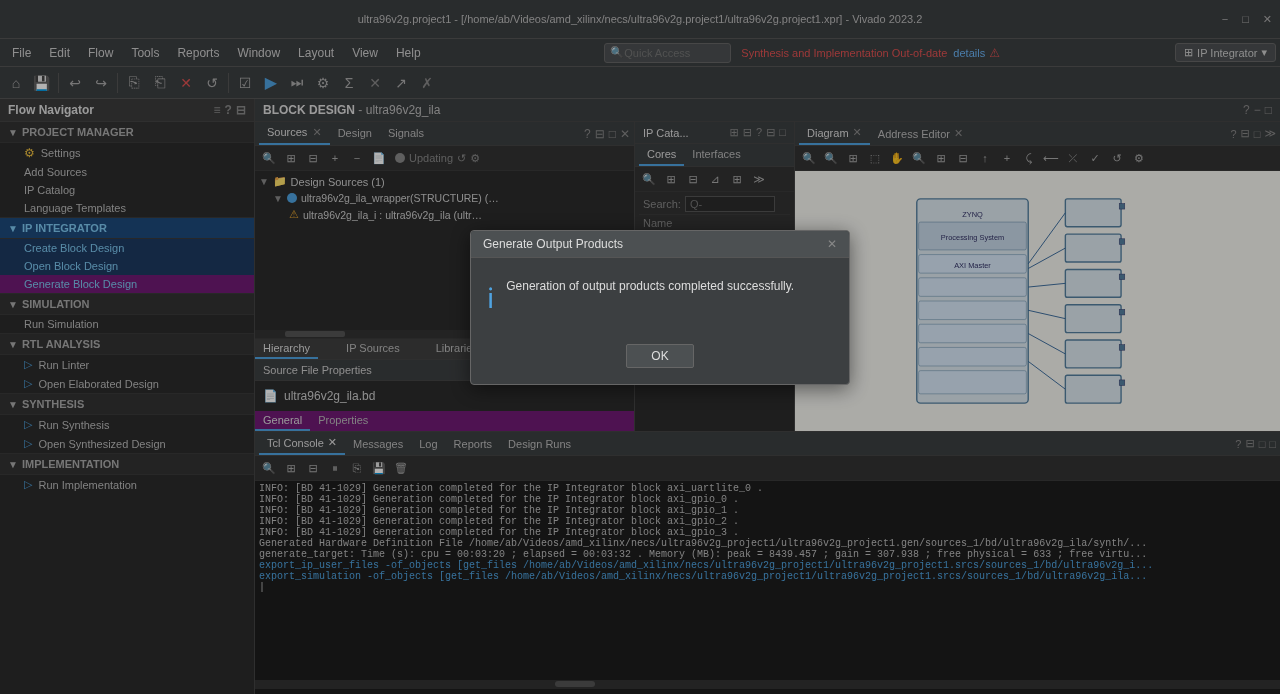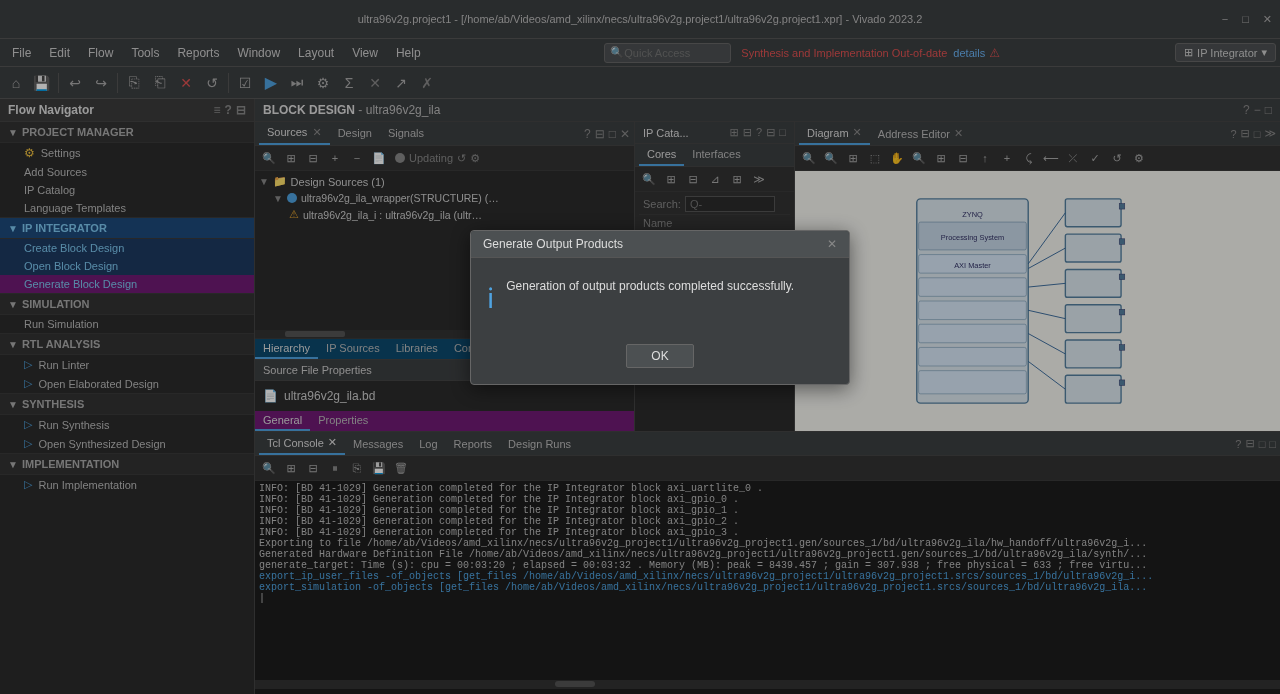--- a/index.html
+++ b/index.html
@@ -60,21 +60,21 @@
     .panel-tab-close { color: #888; margin-left: 2px; cursor: pointer; }
     .panel-controls { margin-left: auto; display: flex; gap: 4px; color: #888; font-size: 12px; }
     #sources-toolbar { display: flex; align-items: center; padding: 2px 4px; background: #333; border-bottom: 1px solid #3a3a3a; gap: 2px; }
     .sources-btn { width: 20px; height: 20px; display: flex; align-items: center; justify-content: center; cursor: pointer; color: #aaa; font-size: 11px; }
     #sources-content { flex: 1; overflow: auto; background: #2b2b2b; padding: 2px; }
     .tree-item { padding: 2px 4px; cursor: pointer; font-size: 11px; display: flex; align-items: center; gap: 4px; }
     .tree-arrow { color: #888; font-size: 10px; }
     .tree-icon { font-size: 11px; }
     .tree-icon-folder { color: #e0a030; }
     .tree-icon-warn { color: #e0a030; }
-    #sources-sub-tabs { display: flex; background: #0c4a6e; border-top: 1px solid #3a3a3a; }
+    #sources-sub-tabs { display: flex; background: #404040; border-top: 1px solid #3a3a3a; gap: 20px; }
     .sources-sub-tab { padding: 3px 8px; cursor: pointer; color: #bbb; font-size: 11px; border-bottom: 2px solid transparent; }
     .sources-sub-tab.active { color: #ddd; border-bottom: 2px solid #4fa3e0; }
     #sources-scrollbar-h { height: 8px; background: #333; }
 
     
     #ip-catalog-panel { width: 160px; display: flex; flex-direction: column; border-right: 1px solid #444; flex-shrink: 0; }
     #ip-catalog-header { background: #3c3f41; padding: 4px 8px; display: flex; align-items: center; justify-content: space-between; border-bottom: 1px solid #444; }
     #ip-catalog-tabs { display: flex; background: #3c3f41; border-bottom: 1px solid #444; padding: 0 4px; }
     #ip-catalog-toolbar { display: flex; align-items: center; padding: 2px 4px; background: #333; border-bottom: 1px solid #3a3a3a; gap: 2px; }
     #ip-search { padding: 2px 4px; background: #333; border-bottom: 1px solid #3a3a3a; }
@@ -529,21 +529,20 @@
         <div class="sources-btn">⎘</div>
         <div class="sources-btn">💾</div>
         <div class="sources-btn">🗑</div>
       </div>
       <div id="tcl-content">
         <div class="info-line">INFO: [BD 41-1029] Generation completed for the IP Integrator block axi_uartlite_0 .</div>
         <div class="info-line">INFO: [BD 41-1029] Generation completed for the IP Integrator block axi_gpio_0 .</div>
         <div class="info-line">INFO: [BD 41-1029] Generation completed for the IP Integrator block axi_gpio_1 .</div>
         <div class="info-line">INFO: [BD 41-1029] Generation completed for the IP Integrator block axi_gpio_2 .</div>
         <div class="info-line">INFO: [BD 41-1029] Generation completed for the IP Integrator block axi_gpio_3 .</div>
-        <div class="generate-line">Exporting to file /home/ab/Videos/amd_xilinx/necs/ultra96v2g_project1/ultra96v2g_project1.gen/sources_1/bd/ultra96v2g_ila/hw_handoff/ultra96v2g_i...</div>
         <div class="generate-line">Generated Hardware Definition File /home/ab/Videos/amd_xilinx/necs/ultra96v2g_project1/ultra96v2g_project1.gen/sources_1/bd/ultra96v2g_ila/synth/...</div>
         <div class="generate-line">generate_target: Time (s): cpu = 00:03:20 ; elapsed = 00:03:32 . Memory (MB): peak = 8439.457 ; gain = 307.938 ; free physical = 633 ; free virtu...</div>
         <div class="export-line">export_ip_user_files -of_objects [get_files /home/ab/Videos/amd_xilinx/necs/ultra96v2g_project1/ultra96v2g_project1.srcs/sources_1/bd/ultra96v2g_i...</div>
         <div class="export-line">export_simulation -of_objects [get_files /home/ab/Videos/amd_xilinx/necs/ultra96v2g_project1/ultra96v2g_project1.srcs/sources_1/bd/ultra96v2g_ila...</div>
         <div>|</div>
       </div>
       <div id="tcl-scrollbar">
         <div id="tcl-scrollbar-thumb"></div>
       </div>
       <div id="tcl-input">

